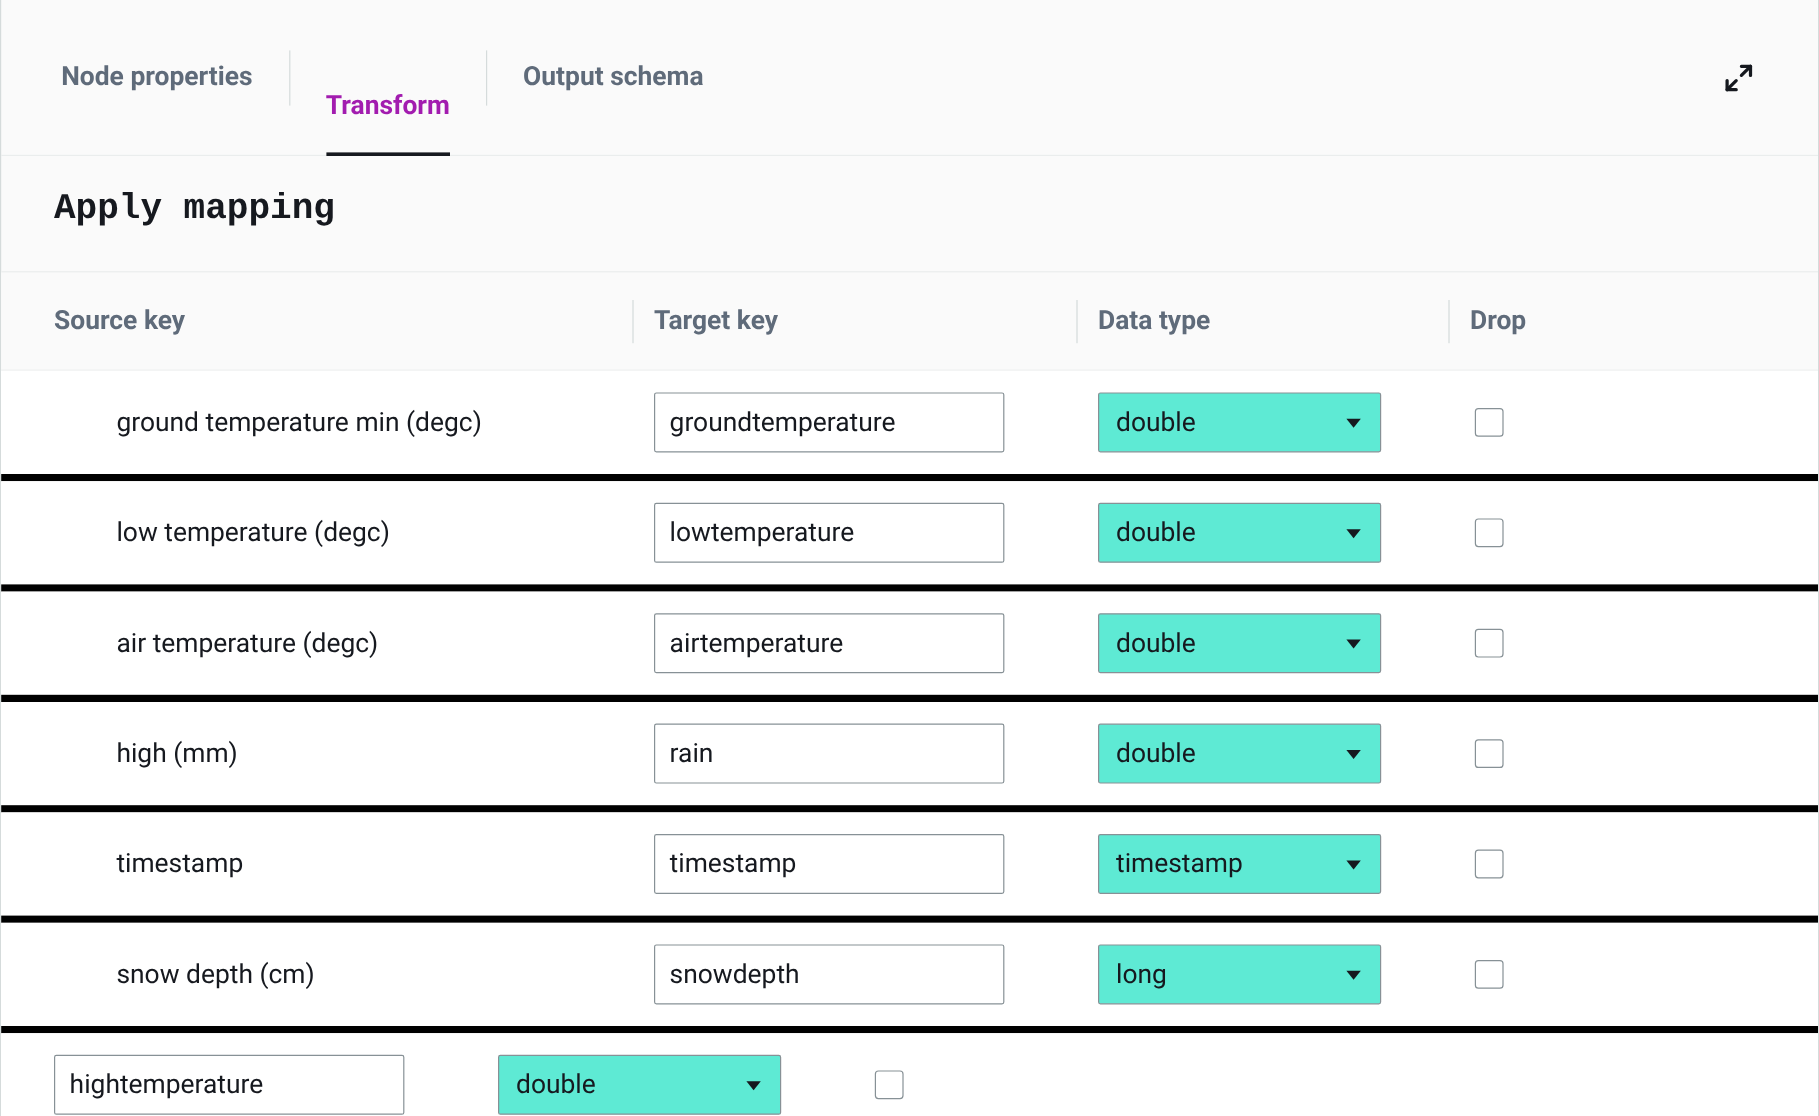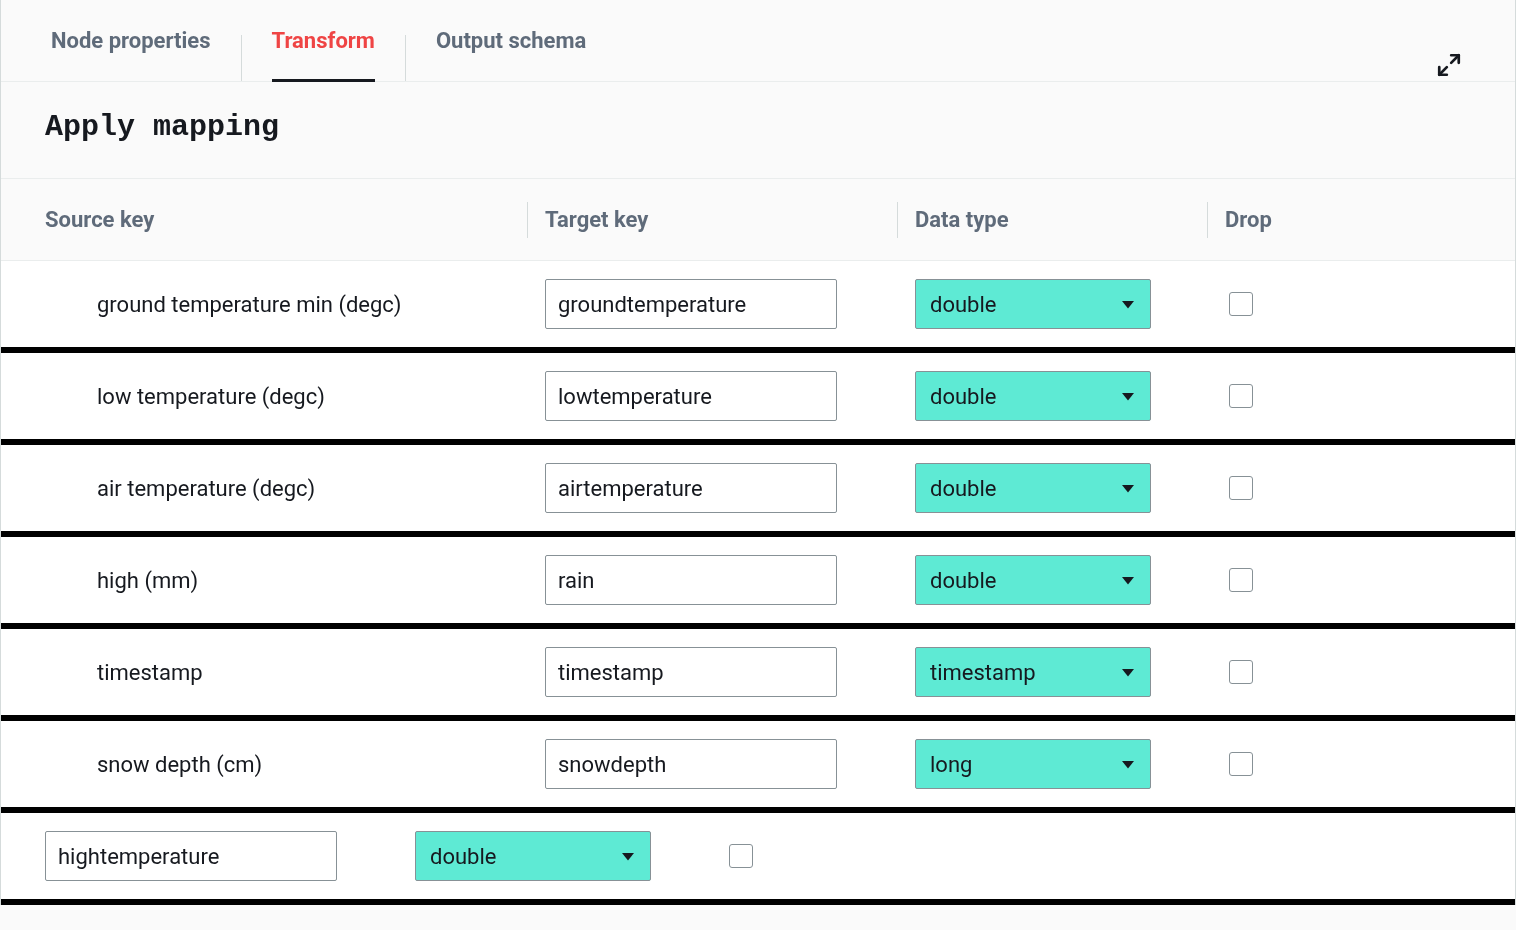--- a/index.html
+++ b/index.html
@@ -14,39 +14,40 @@
     }
     .panel {
       background: #fafafa;
       border: 1px solid #d5dbdb;
       border-top: none;
       border-bottom: none;
       width: 100%;
     }
     .tabs {
       display: flex;
-      align-items: flex-end;
+      align-items: center;
       border-bottom: 1px solid #eaeded;
       padding: 0 40px;
       position: relative;
     }
     .tab {
       padding: 28px 0;
       margin: 0 30px;
       font-size: 22px;
       font-weight: 700;
       color: #5f6b7a;
       cursor: pointer;
       position: relative;
     }
     .tab:first-child {
       margin-left: 10px;
     }
     .tab.active {
-      color: #ef4444;
+      color: #a21caf;
+      margin-top: 48px;
     }
     .tab.active::after {
       content: "";
       position: absolute;
       left: 0;
       right: 0;
       bottom: -1px;
       height: 3px;
       background: #16191f;
     }

